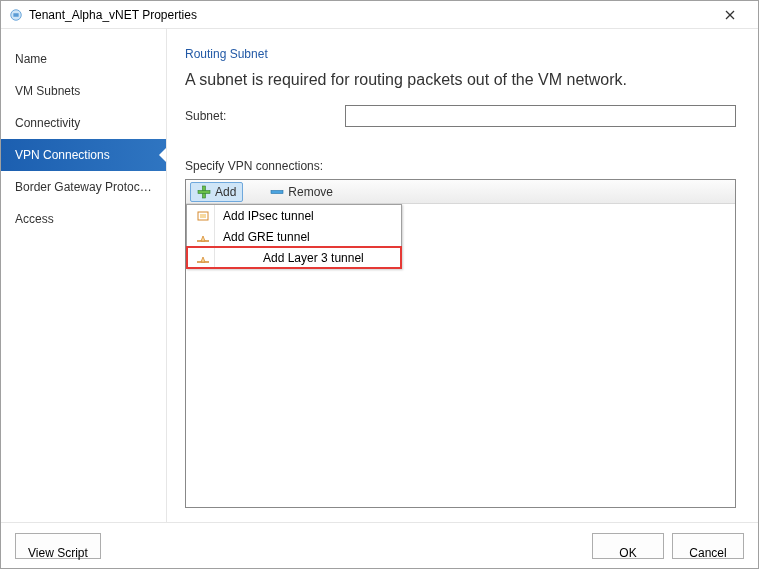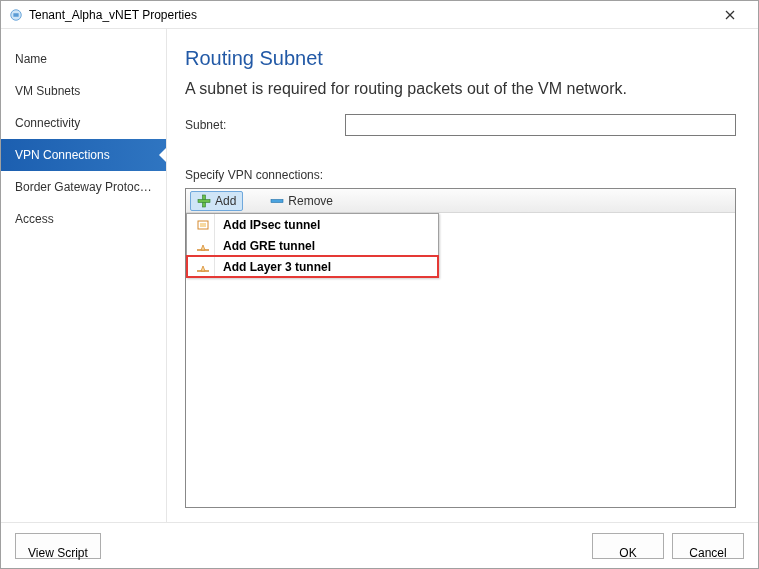--- a/index.html
+++ b/index.html
@@ -18,39 +18,39 @@
   .sidebar .nav-item.selected {
     background: linear-gradient(to right, #1c5fb0 0%, #2f75c1 100%);
     color: #fff;
   }
   .sidebar .nav-item.selected::after {
     content: ""; position: absolute; right: -1px; top: 50%; transform: translateY(-50%);
     width: 0; height: 0; border-top: 8px solid transparent; border-bottom: 8px solid transparent; border-right: 8px solid #fff;
   }
 
   .content { flex: 1; padding: 18px 22px 0 18px; display: flex; flex-direction: column; min-width: 0; }
-  .heading { font-size: 20px; color: #2259a6; margin-bottom: 10px; }
+  .heading { font-size: 12px; color: #2259a6; margin-bottom: 10px; }
   .desc { font-size: 16px; color: #333; margin-bottom: 16px; }
   .form-row { display: flex; align-items: center; margin-bottom: 32px; }
   .form-label { width: 160px; font-size: 12px; color: #333; }
   .form-input { flex: 1; height: 22px; border: 1px solid #7a7a7a; font-size: 12px; padding: 0 4px; }
   .sub-label { font-size: 12px; color: #333; margin-bottom: 6px; }
   .list-wrap { border: 1px solid #888; flex: 1; min-height: 0; display: flex; flex-direction: column; margin-bottom: 14px; position: relative; }
   .toolbar { height: 24px; background: linear-gradient(to bottom, #fcfcfc, #ececec); border-bottom: 1px solid #d8d8d8; display: flex; align-items: center; padding: 0 4px; gap: 20px; }
   .tb-btn { display: flex; align-items: center; gap: 4px; padding: 2px 6px; font-size: 12px; color: #333; cursor: default; border: 1px solid transparent; border-radius: 2px; }
   .tb-btn.highlight { background: #cfe5f7; border: 1px solid #6fa8dc; }
   .tb-icon { width: 14px; height: 14px; display: inline-flex; align-items: center; justify-content: center; }
   .tb-icon svg { width: 14px; height: 14px; }
   .listbox { flex: 1; background: #fff; position: relative; }
-  .dropdown { position: absolute; top: 0; left: 0; width: 253px; background: #fff; border: 1px solid #a0a0a0; box-shadow: 1px 1px 2px rgba(0,0,0,0.2); font-weight: bold; }
+  .dropdown { position: absolute; top: 0; left: 0; width: 216px; background: #fff; border: 1px solid #a0a0a0; box-shadow: 1px 1px 2px rgba(0,0,0,0.2); }
   .dropdown .dd-row { display: flex; align-items: center; height: 21px; padding-left: 4px; cursor: default; }
   .dropdown .icon-col { width: 24px; height: 21px; display: flex; align-items: center; justify-content: center; border-right: 1px solid #e5e5e5; margin-right: 8px; }
   .dropdown .icon-col svg { width: 14px; height: 14px; }
   .dropdown .dd-label { font-size: 12px; color: #000; }
-  .dropdown .dd-row.outlined { outline: 2px solid #e53935; outline-offset: -1px; }
+  .dropdown .dd-row.outlined { outline: 2px solid #e53935; outline-offset: -1px; gap: 40px; }
 
   .footer { height: 46px; border-top: 1px solid #e6e6e6; display: flex; align-items: center; padding: 0 14px; gap: 8px; }
   .footer .spacer { flex: 1; }
   .btn { min-width: 72px; height: 24px; font-size: 12px; background: #fdfdfd; border: 1px solid #adadad; padding: 12px 12px; cursor: default; }
 </style>
 </head>
 <body>
 
 <div class="window">
 

